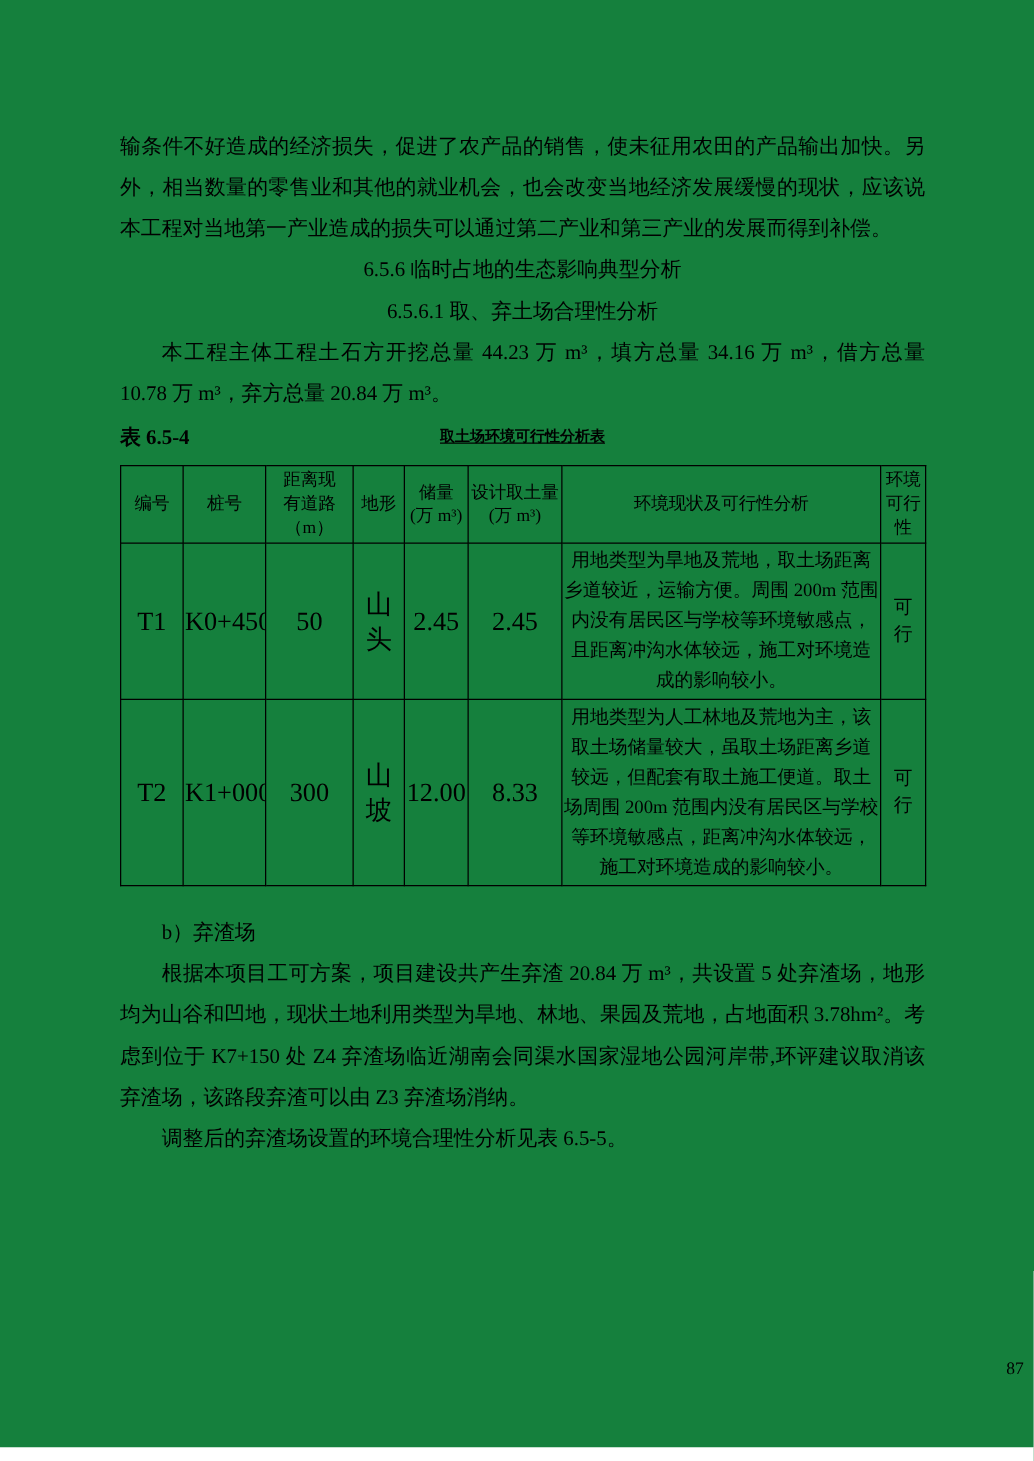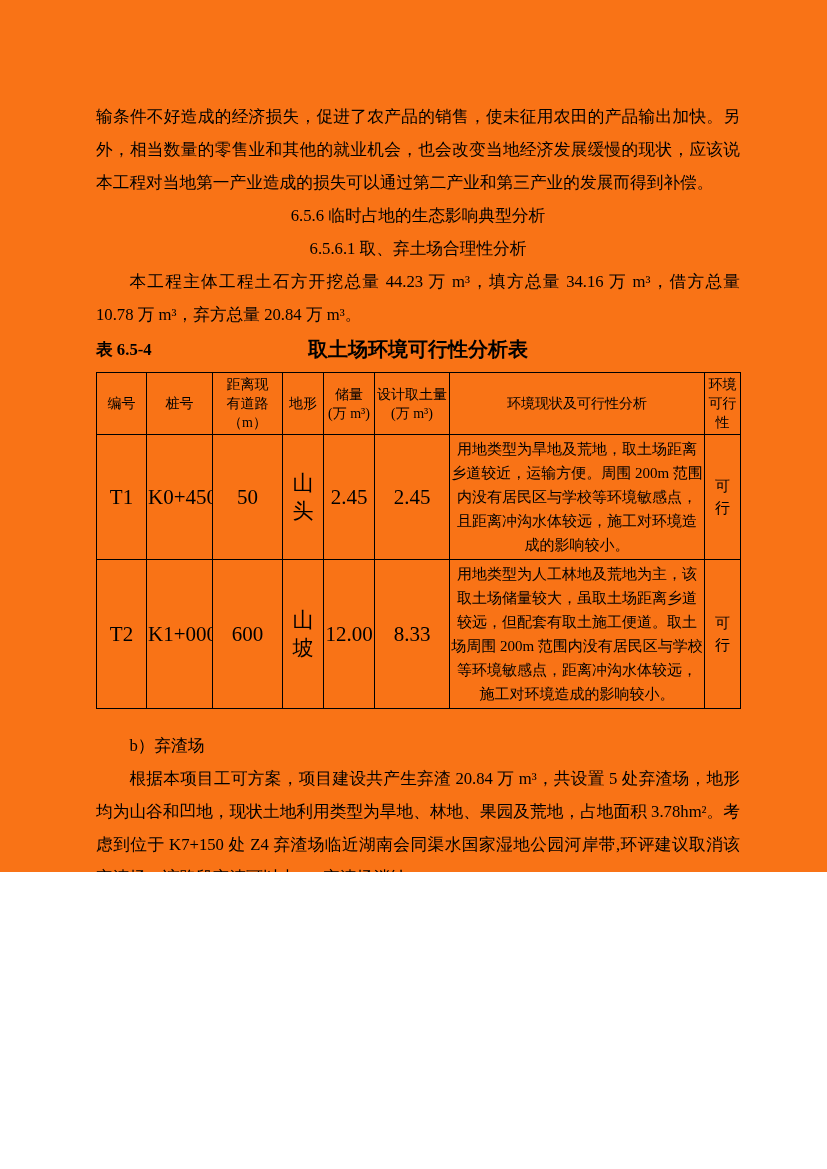--- a/index.html
+++ b/index.html
@@ -3,22 +3,22 @@
 <meta charset="utf-8">
 <style>
   html, body {
     margin: 0;
     padding: 0;
     background: #ffffff;
   }
   .page {
     position: relative;
     width: 827px;
-    height: 872px;
-    background: #f97316;
+    height: 1158px;
+    background: #15803d;
     color: #000000;
     font-family: "Liberation Serif", "DejaVu Serif", serif;
     overflow: hidden;
   }
   .content {
     position: absolute;
     left: 96px;
     top: 100px;
     width: 644px;
   }
@@ -49,21 +49,22 @@
     position: absolute;
     left: 0;
     top: 0;
     font-weight: bold;
     font-size: 16.7px;
     text-align: right;
   }
   .caption-title {
     text-align: center;
     font-weight: bold;
-    font-size: 20px;
+    font-size: 12px;
+    text-decoration: underline;
   }
   table.data-table {
     border-collapse: collapse;
     table-layout: fixed;
     width: 644px;
     margin-top: 6px;
     margin-bottom: 20px;
     border: 1.5px solid #000;
   }
   table.data-table td {
@@ -160,21 +161,21 @@
         <td class="cell-plain">山头</td>
         <td class="cell-plain">2.45</td>
         <td class="cell-plain">2.45</td>
         <td class="cell-analysis">用地类型为旱地及荒地，取土场距离乡道较近，运输方便。周围 200m 范围内没有居民区与学校等环境敏感点，且距离冲沟水体较远，施工对环境造成的影响较小。</td>
         <td class="cell-feas">可
 行</td>
       </tr>
       <tr class="t2-row">
         <td class="cell-plain">T2</td>
         <td class="cell-plain">K1+000</td>
-        <td class="cell-plain">600</td>
+        <td class="cell-plain">300</td>
         <td class="cell-plain">山坡</td>
         <td class="cell-plain">12.00</td>
         <td class="cell-plain">8.33</td>
         <td class="cell-analysis">用地类型为人工林地及荒地为主，该取土场储量较大，虽取土场距离乡道较远，但配套有取土施工便道。取土场周围 200m 范围内没有居民区与学校等环境敏感点，距离冲沟水体较远，施工对环境造成的影响较小。</td>
         <td class="cell-feas">可
 行</td>
       </tr>
     </tbody>
       </table>
 

